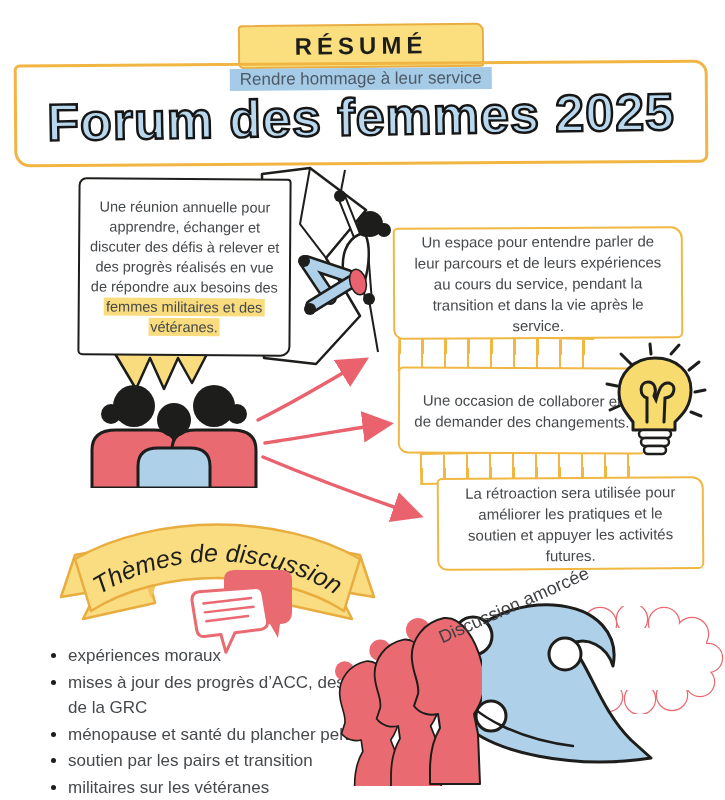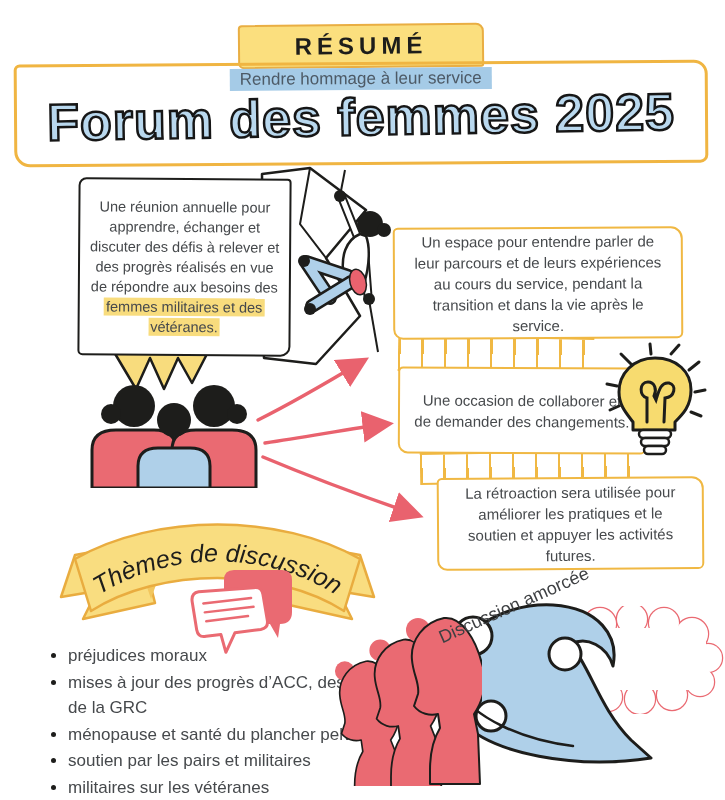--- a/index.html
+++ b/index.html
@@ -192,24 +192,24 @@
     <path d="M48,4 Q38,4 38,14 L38,48 Q38,58 48,58 L84,58 L92,72 L94,58 Q106,58 106,46 L106,14 Q106,4 96,4 Z" fill="#ea6a72"></path>
     <g transform="rotate(-3 45 50)">
       <path d="M14,24 Q6,25 7,34 L10,62 Q11,70 19,69 L34,68 L38,86 L48,67 L74,65 Q82,64 81,56 L78,30 Q77,22 69,23 Z" fill="#ffffff" stroke="#ea6a72" stroke-width="3" stroke-linejoin="round"></path>
       <line x1="18" y1="36" x2="66" y2="33" stroke="#ea6a72" stroke-width="2.5" stroke-linecap="round"></line>
       <line x1="19" y1="45" x2="68" y2="42" stroke="#ea6a72" stroke-width="2.5" stroke-linecap="round"></line>
       <line x1="20" y1="54" x2="62" y2="51" stroke="#ea6a72" stroke-width="2.5" stroke-linecap="round"></line>
     </g>
   </svg>
 
   <ul class="themes-list">
-    <li>préjudices moraux</li>
+    <li>expériences moraux</li>
     <li>mises à jour des progrès d’ACC, des FAC et de la GRC</li>
     <li>ménopause et santé du plancher pelvien</li>
-    <li>soutien par les pairs et militaires</li>
+    <li>soutien par les pairs et transition</li>
     <li>militaires sur les vétéranes</li>
   </ul>
 
   <svg class="svg-abs" style="left:540px;top:606px;z-index:1" width="185" height="108" viewBox="0 0 185 108">
     <g fill="#ffffff" stroke="#ea6a72" stroke-width="2.5">
       <circle cx="30" cy="32" r="18"></circle>
         <circle cx="60" cy="18" r="16"></circle>
         <circle cx="92" cy="13" r="15"></circle>
       <circle cx="124" cy="17" r="15"></circle>
         <circle cx="152" cy="28" r="16"></circle>

